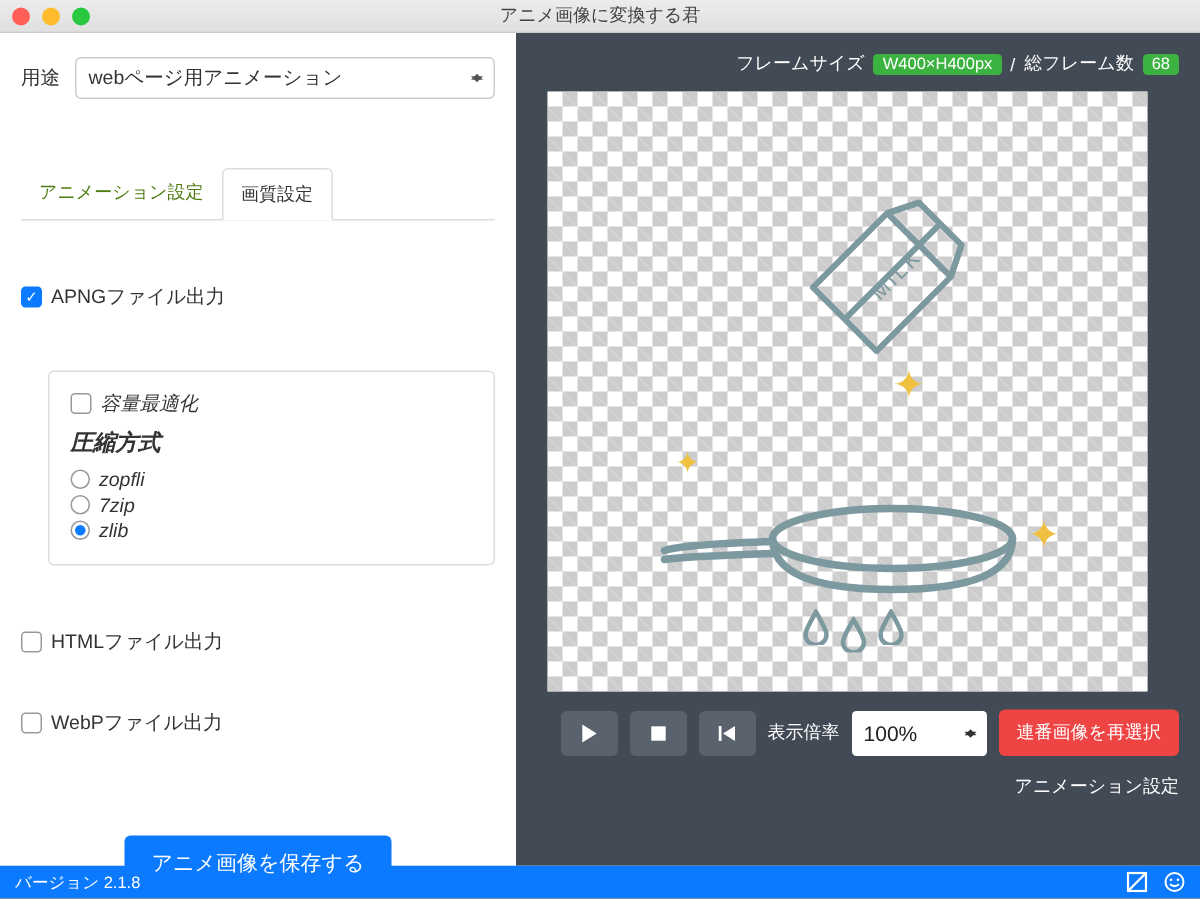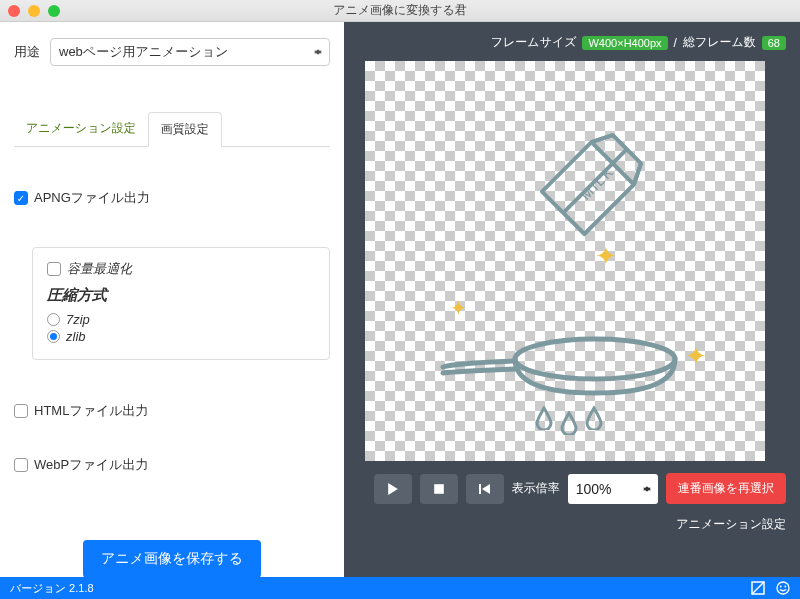--- a/index.html
+++ b/index.html
@@ -90,20 +90,24 @@
     </div>
 
     <div class="subpanel">
       <div class="chk-row">
         <span class="chk"></span>
         <span>容量最適化</span>
       </div>
       <h4>圧縮方式</h4>
       <div class="opt">
         <span class="radio"></span>
+        <span>zopfli</span>
+      </div>
+      <div class="opt">
+        <span class="radio"></span>
         <span>7zip</span>
       </div>
       <div class="opt">
         <span class="radio checked"></span>
         <span>zlib</span>
       </div>
     </div>
 
     <div class="chk-row">
       <span class="chk"></span>

